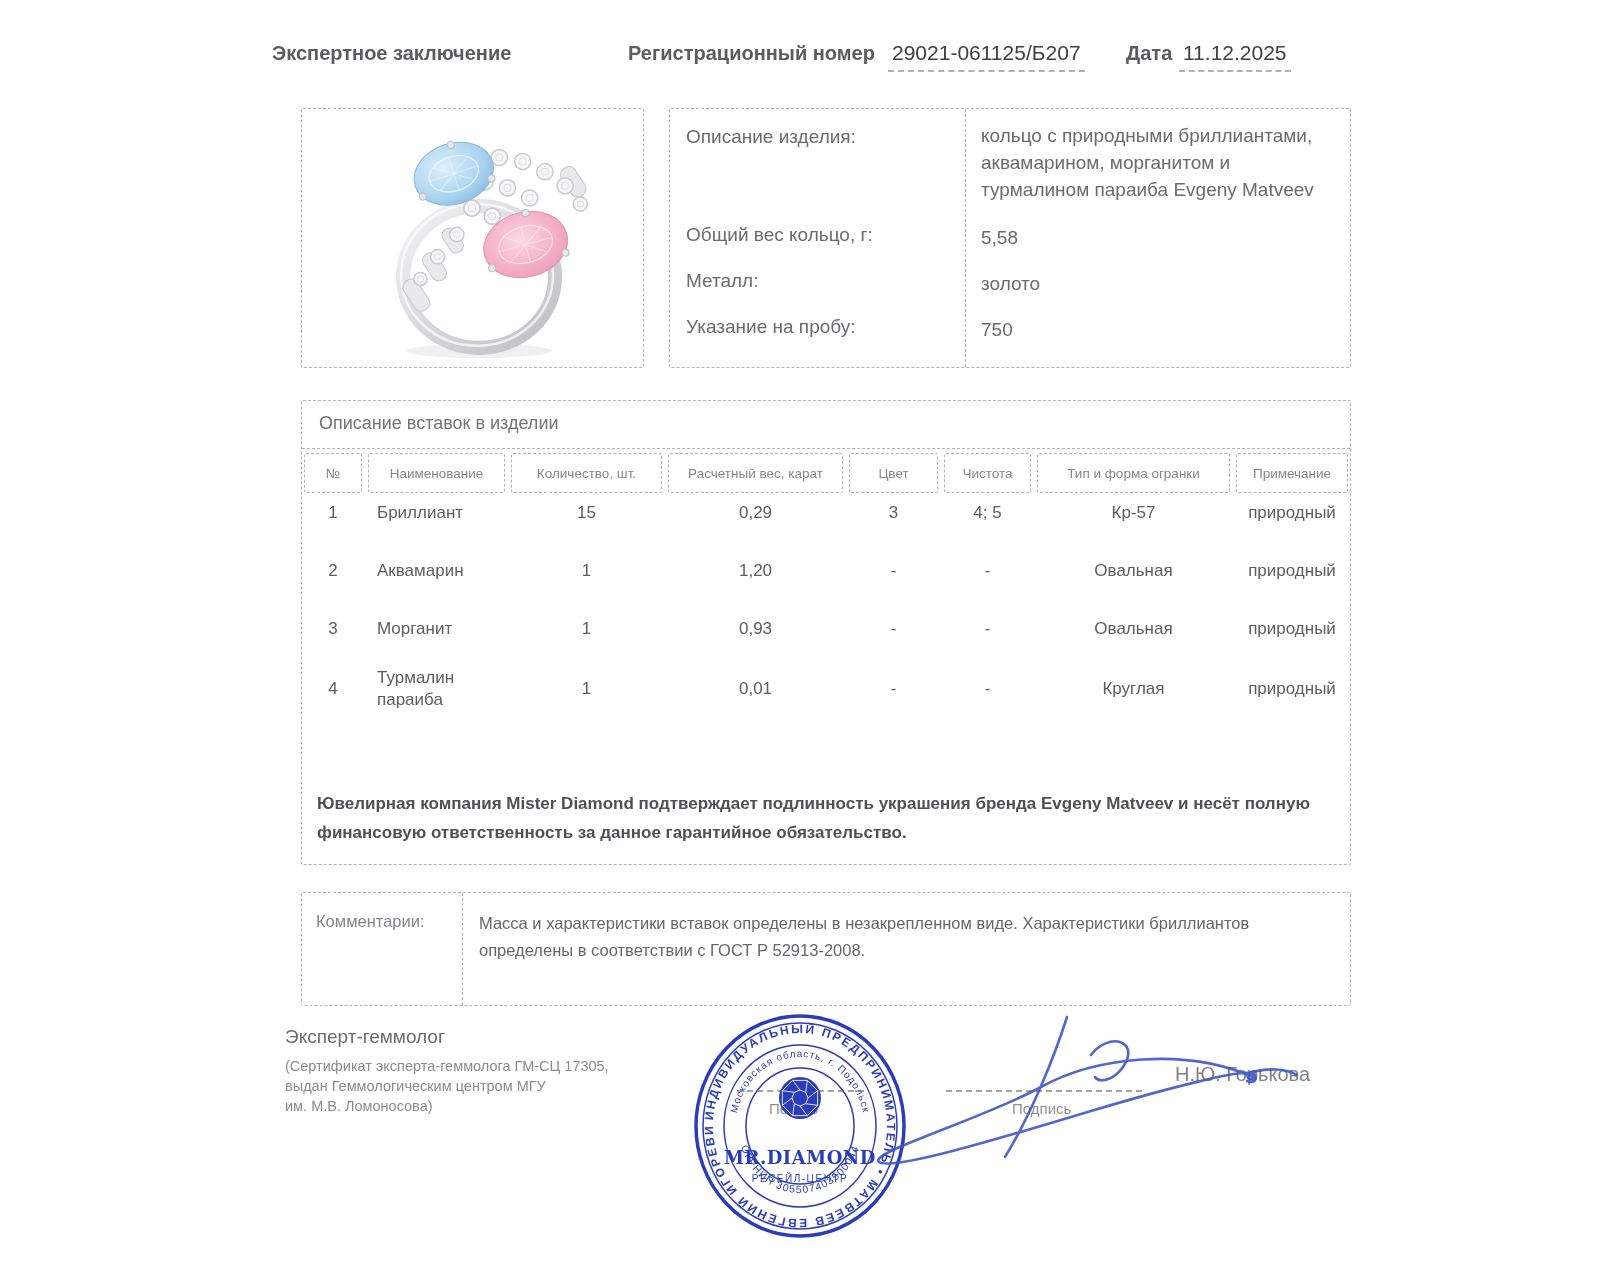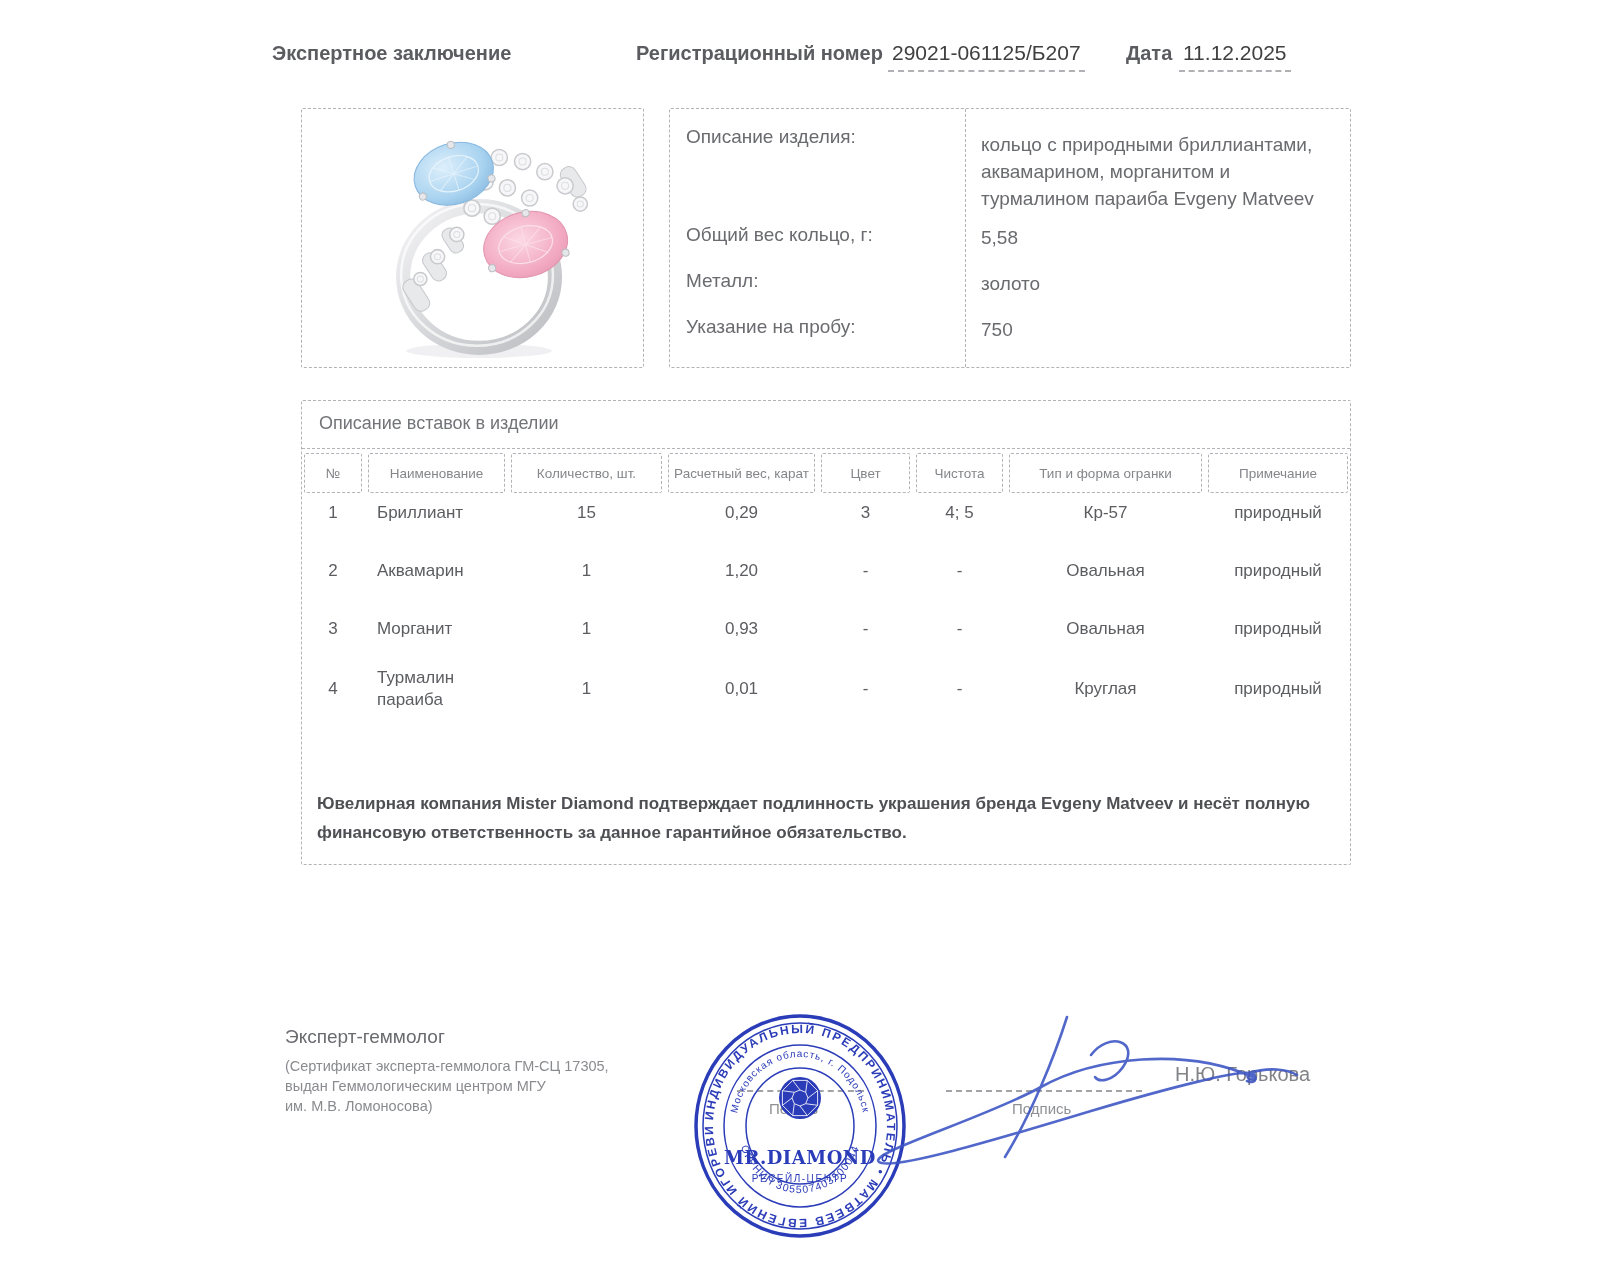--- a/index.html
+++ b/index.html
@@ -17,21 +17,21 @@
   
   .tbl-title{position:absolute;left:17px;top:12px;font-size:18px;color:#737478;}
   .tbl-title-rule{position:absolute;left:0;right:0;top:47px;border-top:1px dashed #b2b3b7;}
   .hrow,.trow{position:absolute;left:2px;right:2px;display:flex;gap:6px;}
   .hrow{top:52px;height:40px;}
   .hcell{border:1px dashed #b2b3b7;border-radius:2px;display:flex;align-items:center;justify-content:center;
          font-size:13.5px;color:#85868a;box-sizing:border-box;text-align:center;}
   .trow{align-items:center;height:56px;font-size:17px;color:#5c5d61;}
   .tcell{display:flex;align-items:center;justify-content:center;text-align:center;line-height:22px;}
   .tcell.left{justify-content:flex-start;text-align:left;padding-left:9px;box-sizing:border-box;}
-  .w0{width:58px;}.w1{width:137px;}.w2{width:151px;}.w3{width:147px;}
+  .w0{width:58px;}.w1{width:137px;}.w2{width:151px;}.w3{width:175px;}
   .w4{width:89px;}.w5{width:87px;}.w6{width:193px;}.w7{flex:1;}
   .guarantee{position:absolute;left:15px;top:388px;width:1016px;font-size:17px;font-weight:bold;
              color:#4f5054;line-height:29px;}
   
   .cmt-divider{position:absolute;left:160px;top:0;bottom:0;border-left:1px dashed #b2b3b7;}
   .cmt-label{position:absolute;left:14px;top:19px;font-size:16.5px;color:#85868a;}
   .cmt-text{position:absolute;left:177px;top:17px;width:866px;font-size:16.5px;line-height:27px;color:#66676b;}
   
   .expert-title{font-size:19px;color:#6a6b6f;}
   .cert-line{font-size:14.5px;line-height:20px;color:#8a8b8f;}
@@ -40,21 +40,21 @@
   .expert-name{position:absolute;font-size:20px;color:#828387;}
   svg text{font-family:"Liberation Sans","DejaVu Sans",sans-serif;}
   .seal-serif{font-family:"DejaVu Serif","Liberation Serif",serif;}
 </style>
 </head>
 <body>
 
 <div class="page">
 
   <div class="abs hdr-label" style="left:272px;top:42px;">Экспертное заключение</div>
-  <div class="abs hdr-label" style="left:628px;top:42px;margin-left:8px;">Регистрационный номер</div>
+  <div class="abs hdr-label" style="left:628px;top:42px;">Регистрационный номер</div>
   <div class="abs hdr-value" style="left:888px;top:41px;">29021-061125/Б207</div>
   <div class="abs hdr-label" style="left:1126px;top:42px;">Дата</div>
   <div class="abs hdr-value" style="left:1179px;top:41px;">11.12.2025</div>
 
   <div class="dash-box" style="left:272px;top:108px;width:343px;height:260px;">
     <svg width="300" height="248" viewBox="0 0 290 245" style="position:absolute;left:22px;top:6px;">
       <defs>
         <linearGradient id="bandGrad" x1="0" y1="0" x2="1" y2="1">
           <stop offset="0" stop-color="#f4f4f6"></stop>
             <stop offset="0.5" stop-color="#d7d8db"></stop>
@@ -129,21 +129,21 @@
         <circle cx="-38" cy="14" r="3.5" fill="#e6e7ea" stroke="#bdbec2"></circle>
         <circle cx="8" cy="-30" r="3.5" fill="#e6e7ea" stroke="#bdbec2"></circle>
         <circle cx="36" cy="18" r="3.5" fill="#e6e7ea" stroke="#bdbec2"></circle>
       </g>
     </svg>
   </div>
 
   <div class="dash-box" style="left:640px;top:108px;width:682px;height:260px;">
     <div class="info-divider"></div>
     <div class="info-label" style="top:17px;">Описание изделия:</div>
-    <div class="info-value" style="top:22px;width:360px;">кольцо с природными бриллиантами, аквамарином, морганитом и турмалином параиба Evgeny Matveev</div>
+    <div class="info-value" style="top:13px;width:360px;">кольцо с природными бриллиантами, аквамарином, морганитом и турмалином параиба Evgeny Matveev</div>
     <div class="info-label" style="top:115px;">Общий вес кольцо, г:</div>
     <div class="info-value" style="top:115px;">5,58</div>
     <div class="info-label" style="top:161px;">Металл:</div>
     <div class="info-value" style="top:161px;">золото</div>
     <div class="info-label" style="top:207px;">Указание на пробу:</div>
     <div class="info-value" style="top:207px;">750</div>
   </div>
 
   <div class="dash-box" style="left:272px;top:400px;width:1050px;height:465px;">
     <div class="tbl-title">Описание вставок в изделии</div>
@@ -197,20 +197,25 @@
       <div class="tcell w3">0,01</div>
       <div class="tcell w4">-</div>
       <div class="tcell w5">-</div>
       <div class="tcell w6">Круглая</div>
       <div class="tcell w7">природный</div>
     </div>
 
     <div class="guarantee">Ювелирная компания Mister Diamond подтверждает подлинность украшения бренда Evgeny Matveev и несёт полную финансовую ответственность за данное гарантийное обязательство.</div>
   </div>
 
+  <div class="dash-box" style="left:272px;top:892px;width:1050px;height:114px;">
+    <div class="cmt-divider"></div>
+    <div class="cmt-label">Комментарии:</div>
+    <div class="cmt-text">Масса и характеристики вставок определены в незакрепленном виде. Характеристики бриллиантов определены в соответствии с ГОСТ Р 52913-2008.</div>
+  </div>
 
   <div class="abs expert-title" style="left:285px;top:1026px;">Эксперт-геммолог</div>
   <div class="abs" style="left:285px;top:1056px;">
     <div class="cert-line">(Сертификат эксперта-геммолога ГМ-СЦ 17305,</div>
     <div class="cert-line">выдан Геммологическим центром МГУ</div>
     <div class="cert-line">им. М.В. Ломоносова)</div>
   </div>
 
   <div class="dash-line" style="left:737px;top:1090px;width:127px;"></div>
   <div class="dash-line" style="left:946px;top:1090px;width:196px;"></div>

